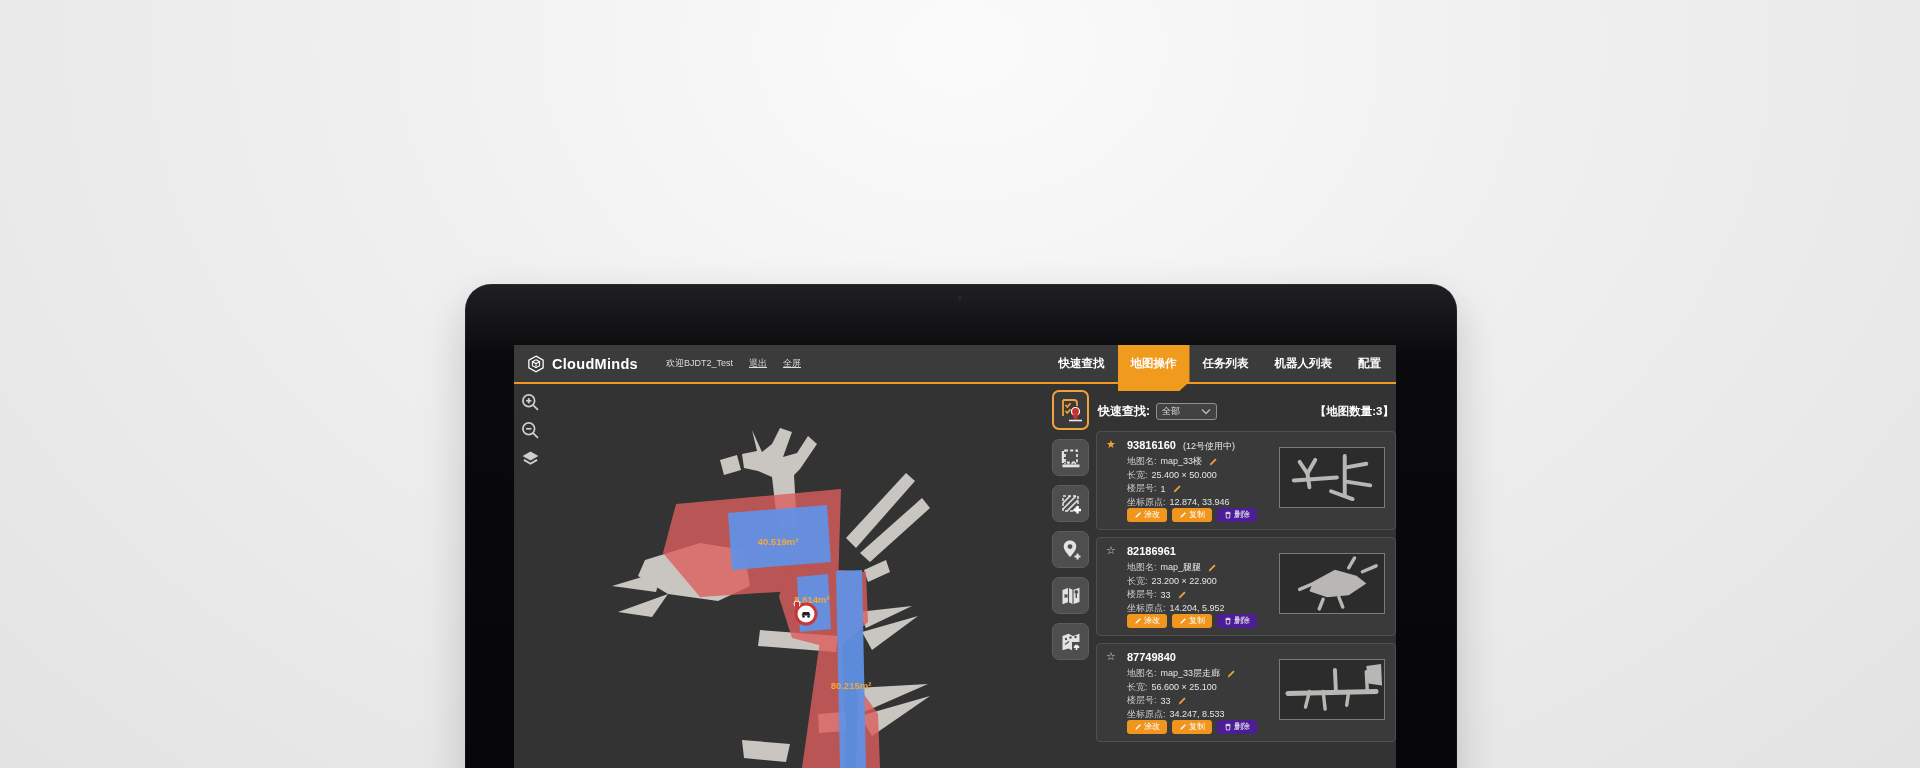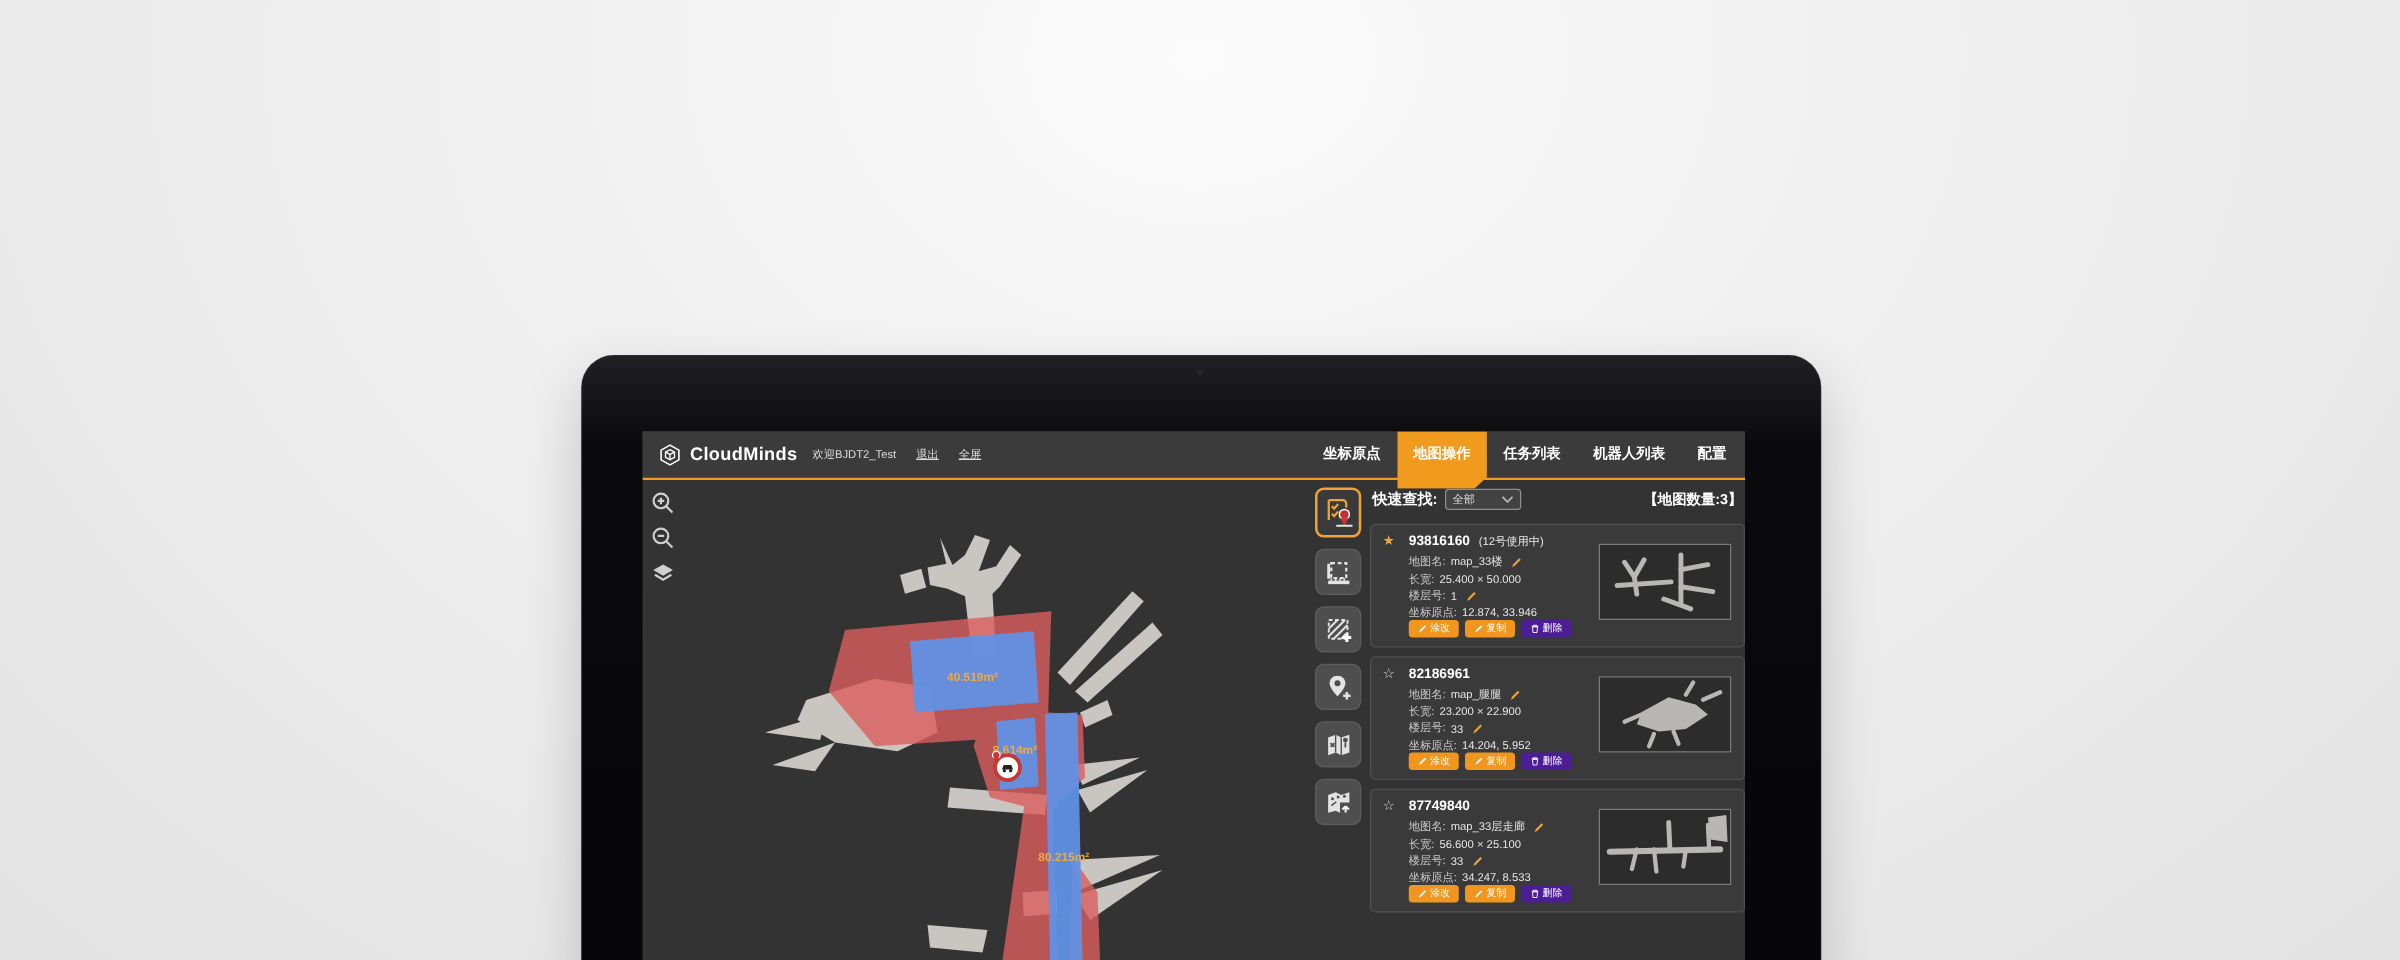--- a/index.html
+++ b/index.html
@@ -19,21 +19,21 @@
   
   .screen { position:absolute; left:49px; top:61px; width:882px; height:459px;
     background:#333333; overflow:hidden; }
 
   
   .app-header { position:absolute; left:0; top:0; width:100%; height:37px; background:#3b3b3b;
     display:flex; align-items:center; padding-left:13px; z-index:5; }
   .accent-line { position:absolute; left:0; top:37px; width:100%; height:2px; background:#f09a1e; z-index:4; }
   .brand { display:flex; align-items:center; gap:7px; }
   .brand-text { color:#ffffff; font-size:14.5px; font-weight:bold; letter-spacing:0.3px; }
-  .welcome-group { display:flex; align-items:center; gap:16px; margin-left:12px;justify-content:space-between; }
+  .welcome-group { display:flex; align-items:center; gap:16px; margin-left:28px;justify-content:space-between; }
   .welcome-text { color:#dddddd; font-size:9px; }
   .hlink { color:#dddddd; font-size:9px; text-decoration:underline; cursor:pointer; }
   .nav { margin-left:auto; display:flex; align-items:flex-start; height:37px; margin-right:2px; }
   .nav-tab { padding:0 13px; line-height:37px; font-size:11.5px; font-weight:bold; color:#ffffff; cursor:pointer; white-space:nowrap; }
   .nav-tab.active { background:#f09a1e; height:46px; line-height:37px; z-index:6; position:relative;
     clip-path: polygon(0 0, 100% 0, 100% 80%, 86% 100%, 0 100%); }
 
   
   .map-tools { position:absolute; left:5px; top:46px; display:flex; flex-direction:column; gap:6px; z-index:3; }
   .mtool { width:22px; height:22px; display:flex; align-items:center; justify-content:center; cursor:pointer; }
@@ -42,21 +42,21 @@
   .map-canvas { position:absolute; left:0; top:39px; width:538px; height:384px; }
   .area-label { font-size:9.5px; font-weight:bold; fill:#f2a93b; text-anchor:middle; }
 
   
   .side-toolbar { position:absolute; left:538px; top:45px; display:flex; flex-direction:column; gap:9px; z-index:3; }
   .tool-btn { width:37px; height:37px; background:#4e4e4e; border:1px solid #5d5d5d; border-radius:7px;
     display:flex; align-items:center; justify-content:center; cursor:pointer; }
   .tool-btn.active { background:#3a3a3a; border:2px solid #f0a33a; height:40px; }
 
   
-  .panel { position:absolute; left:582px; top:44px; width:300px; }
+  .panel { position:absolute; left:582px; top:56px; width:300px; }
   .panel-head { display:flex; align-items:center; height:20px; padding:0 2px 0 2px; }
   .search-label { color:#ffffff; font-size:12px; font-weight:bold; }
   .filter-select { margin-left:6px; width:61px; height:17px; background:#424242; border:1px solid #8f8f8f;
     border-radius:3px; display:flex; align-items:center; padding:0 5px; cursor:pointer; }
   .filter-value { color:#dddddd; font-size:9px; flex:1; }
   .map-count { margin-left:auto; color:#ffffff; font-size:11.5px; font-weight:bold; }
 
   .cards { margin-top:10px; display:flex; flex-direction:column; gap:7px; }
   .card { position:relative; height:99px; background:#3a3a3a; border:1px solid #4f4f4f; border-radius:4px; }
   .star { position:absolute; left:9px; top:6px; font-size:11px; color:#f0a33a; cursor:pointer; }
@@ -92,21 +92,21 @@
             </svg>
           </span>
           <span class="brand-text">CloudMinds</span>
         </div>
         <div class="welcome-group">
           <span class="welcome-text">欢迎BJDT2_Test</span>
           <span class="hlink">退出</span>
           <span class="hlink">全屏</span>
         </div>
         <div class="nav">
-          <div class="nav-tab">坐标原点</div>
+          <div class="nav-tab">快速查找</div>
           <div class="nav-tab active">地图操作</div>
           <div class="nav-tab">任务列表</div>
           <div class="nav-tab">机器人列表</div>
           <div class="nav-tab">配置</div>
         </div>
       </div>
       <div class="accent-line"></div>
 
       <svg class="map-canvas" viewBox="514 384 538 384" preserveAspectRatio="none">
         <g fill="#c9c6c2">

